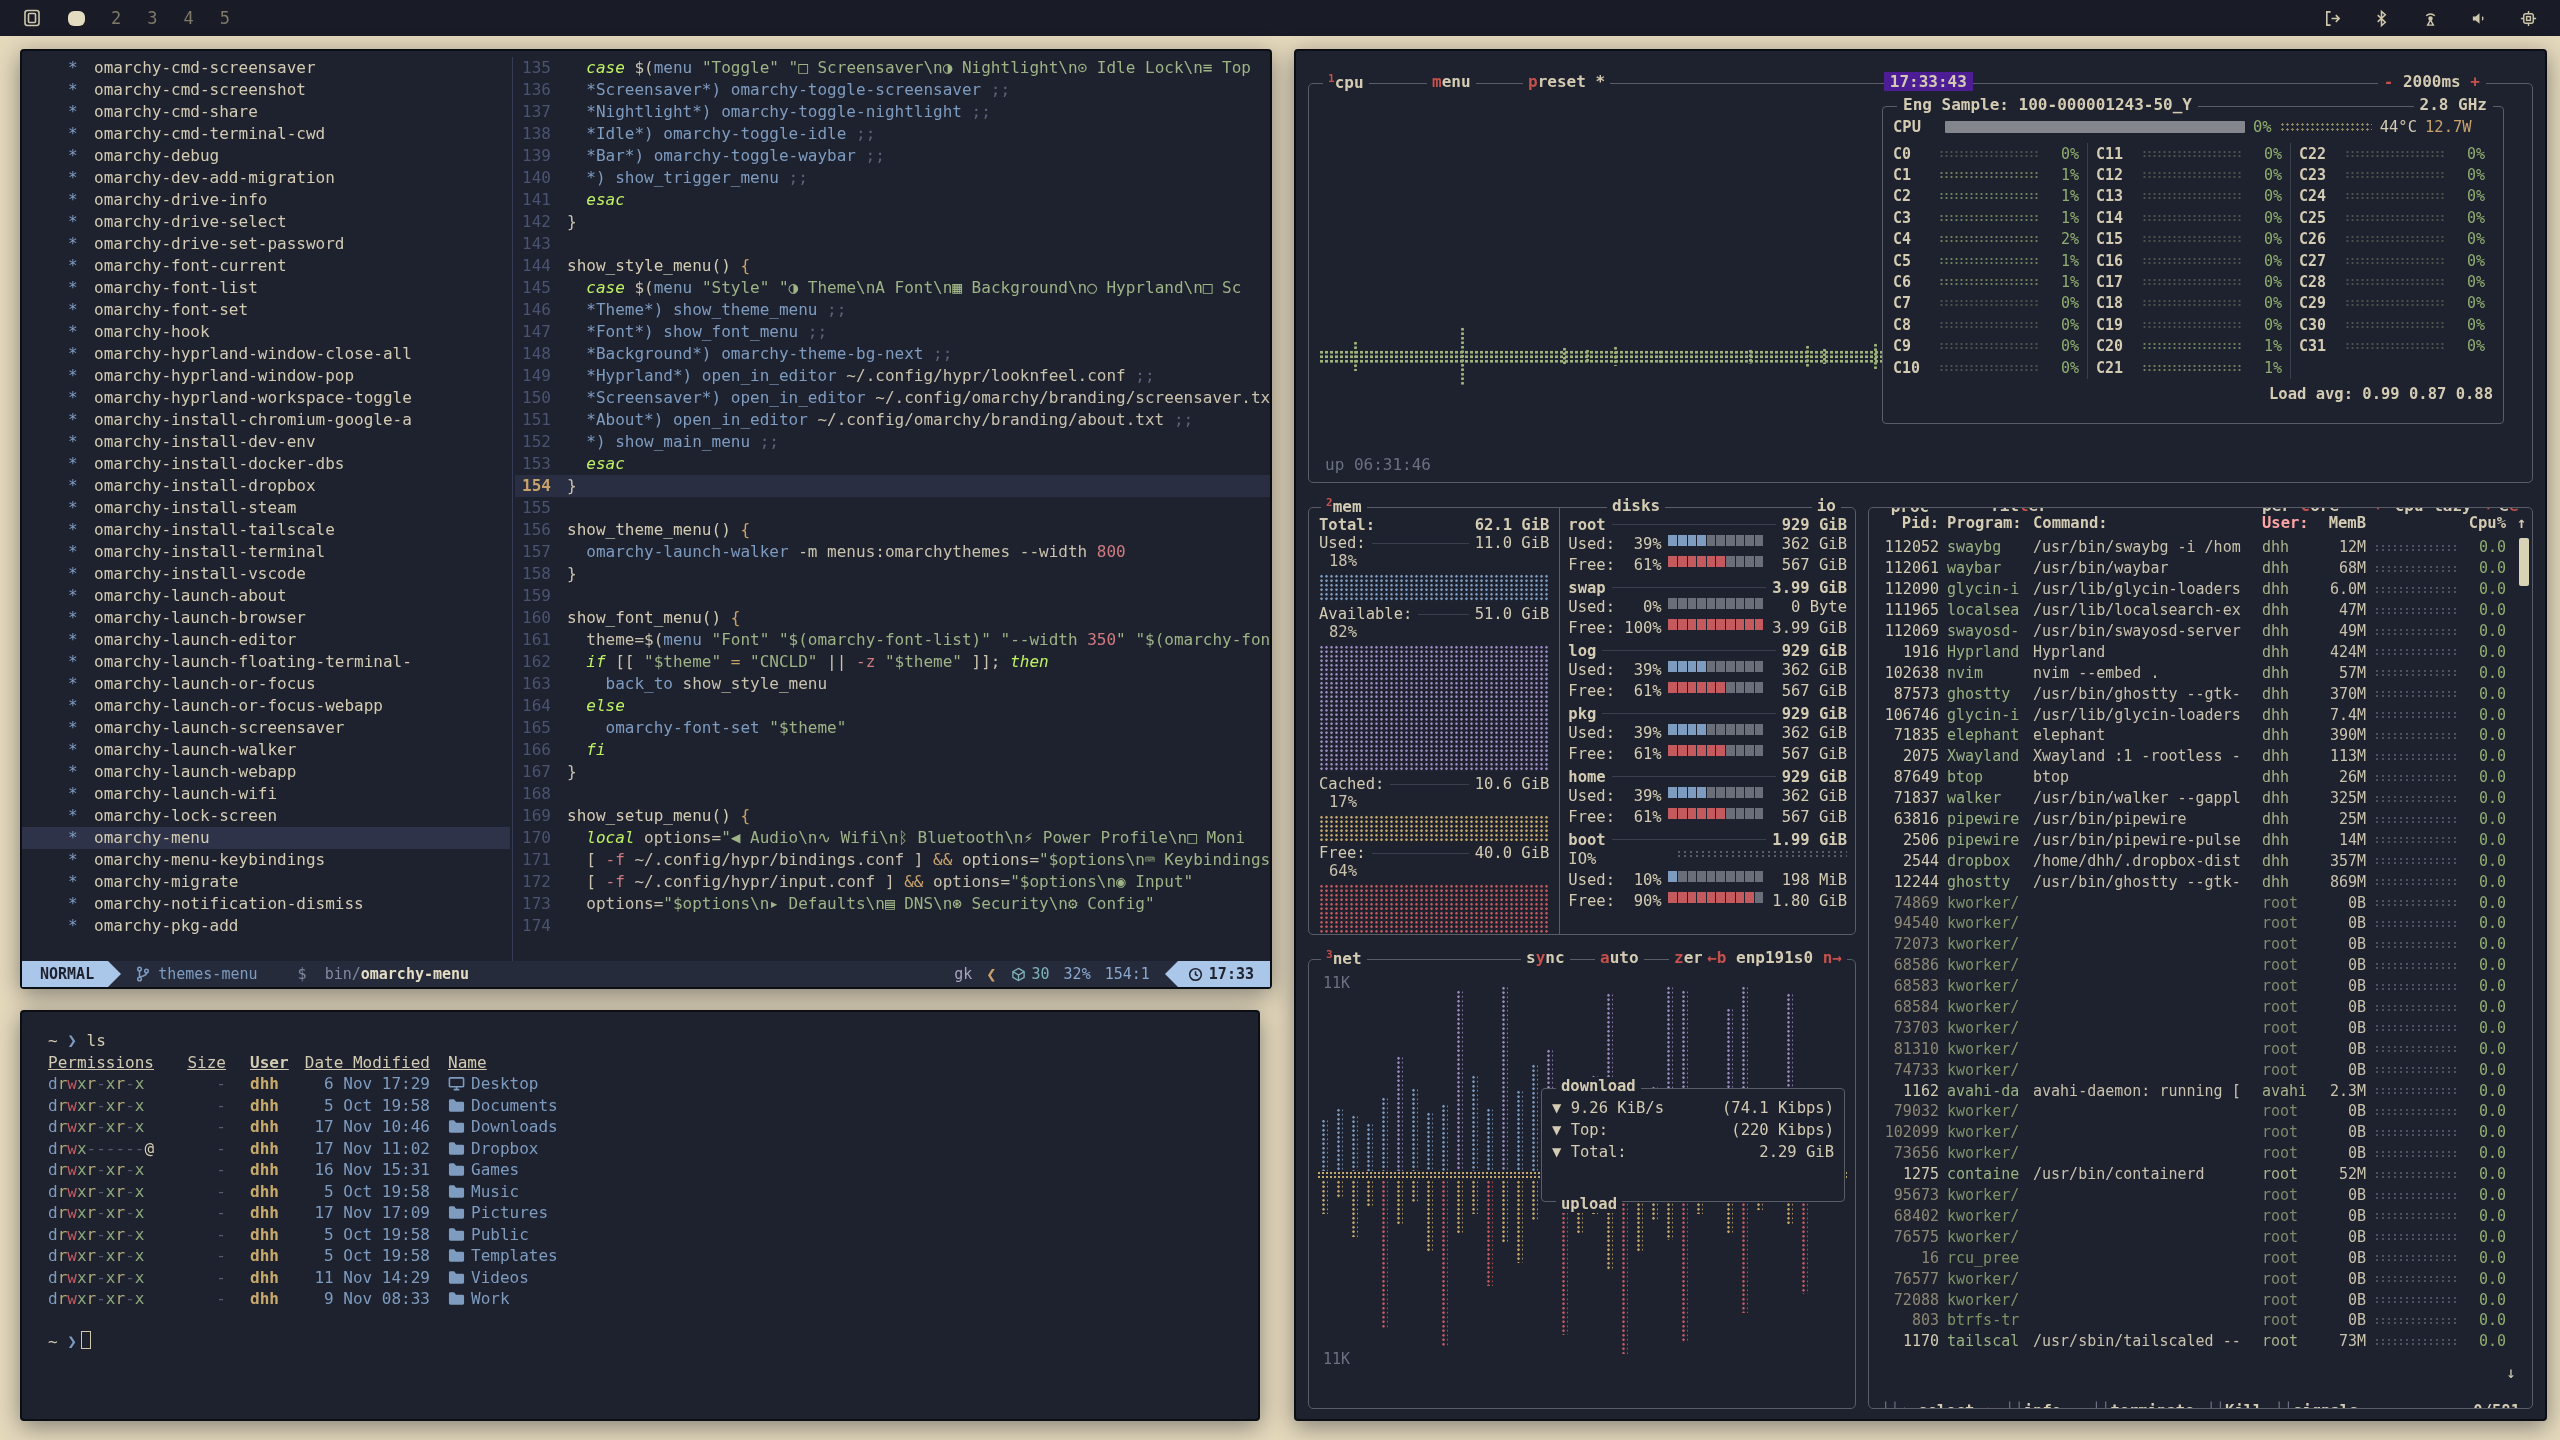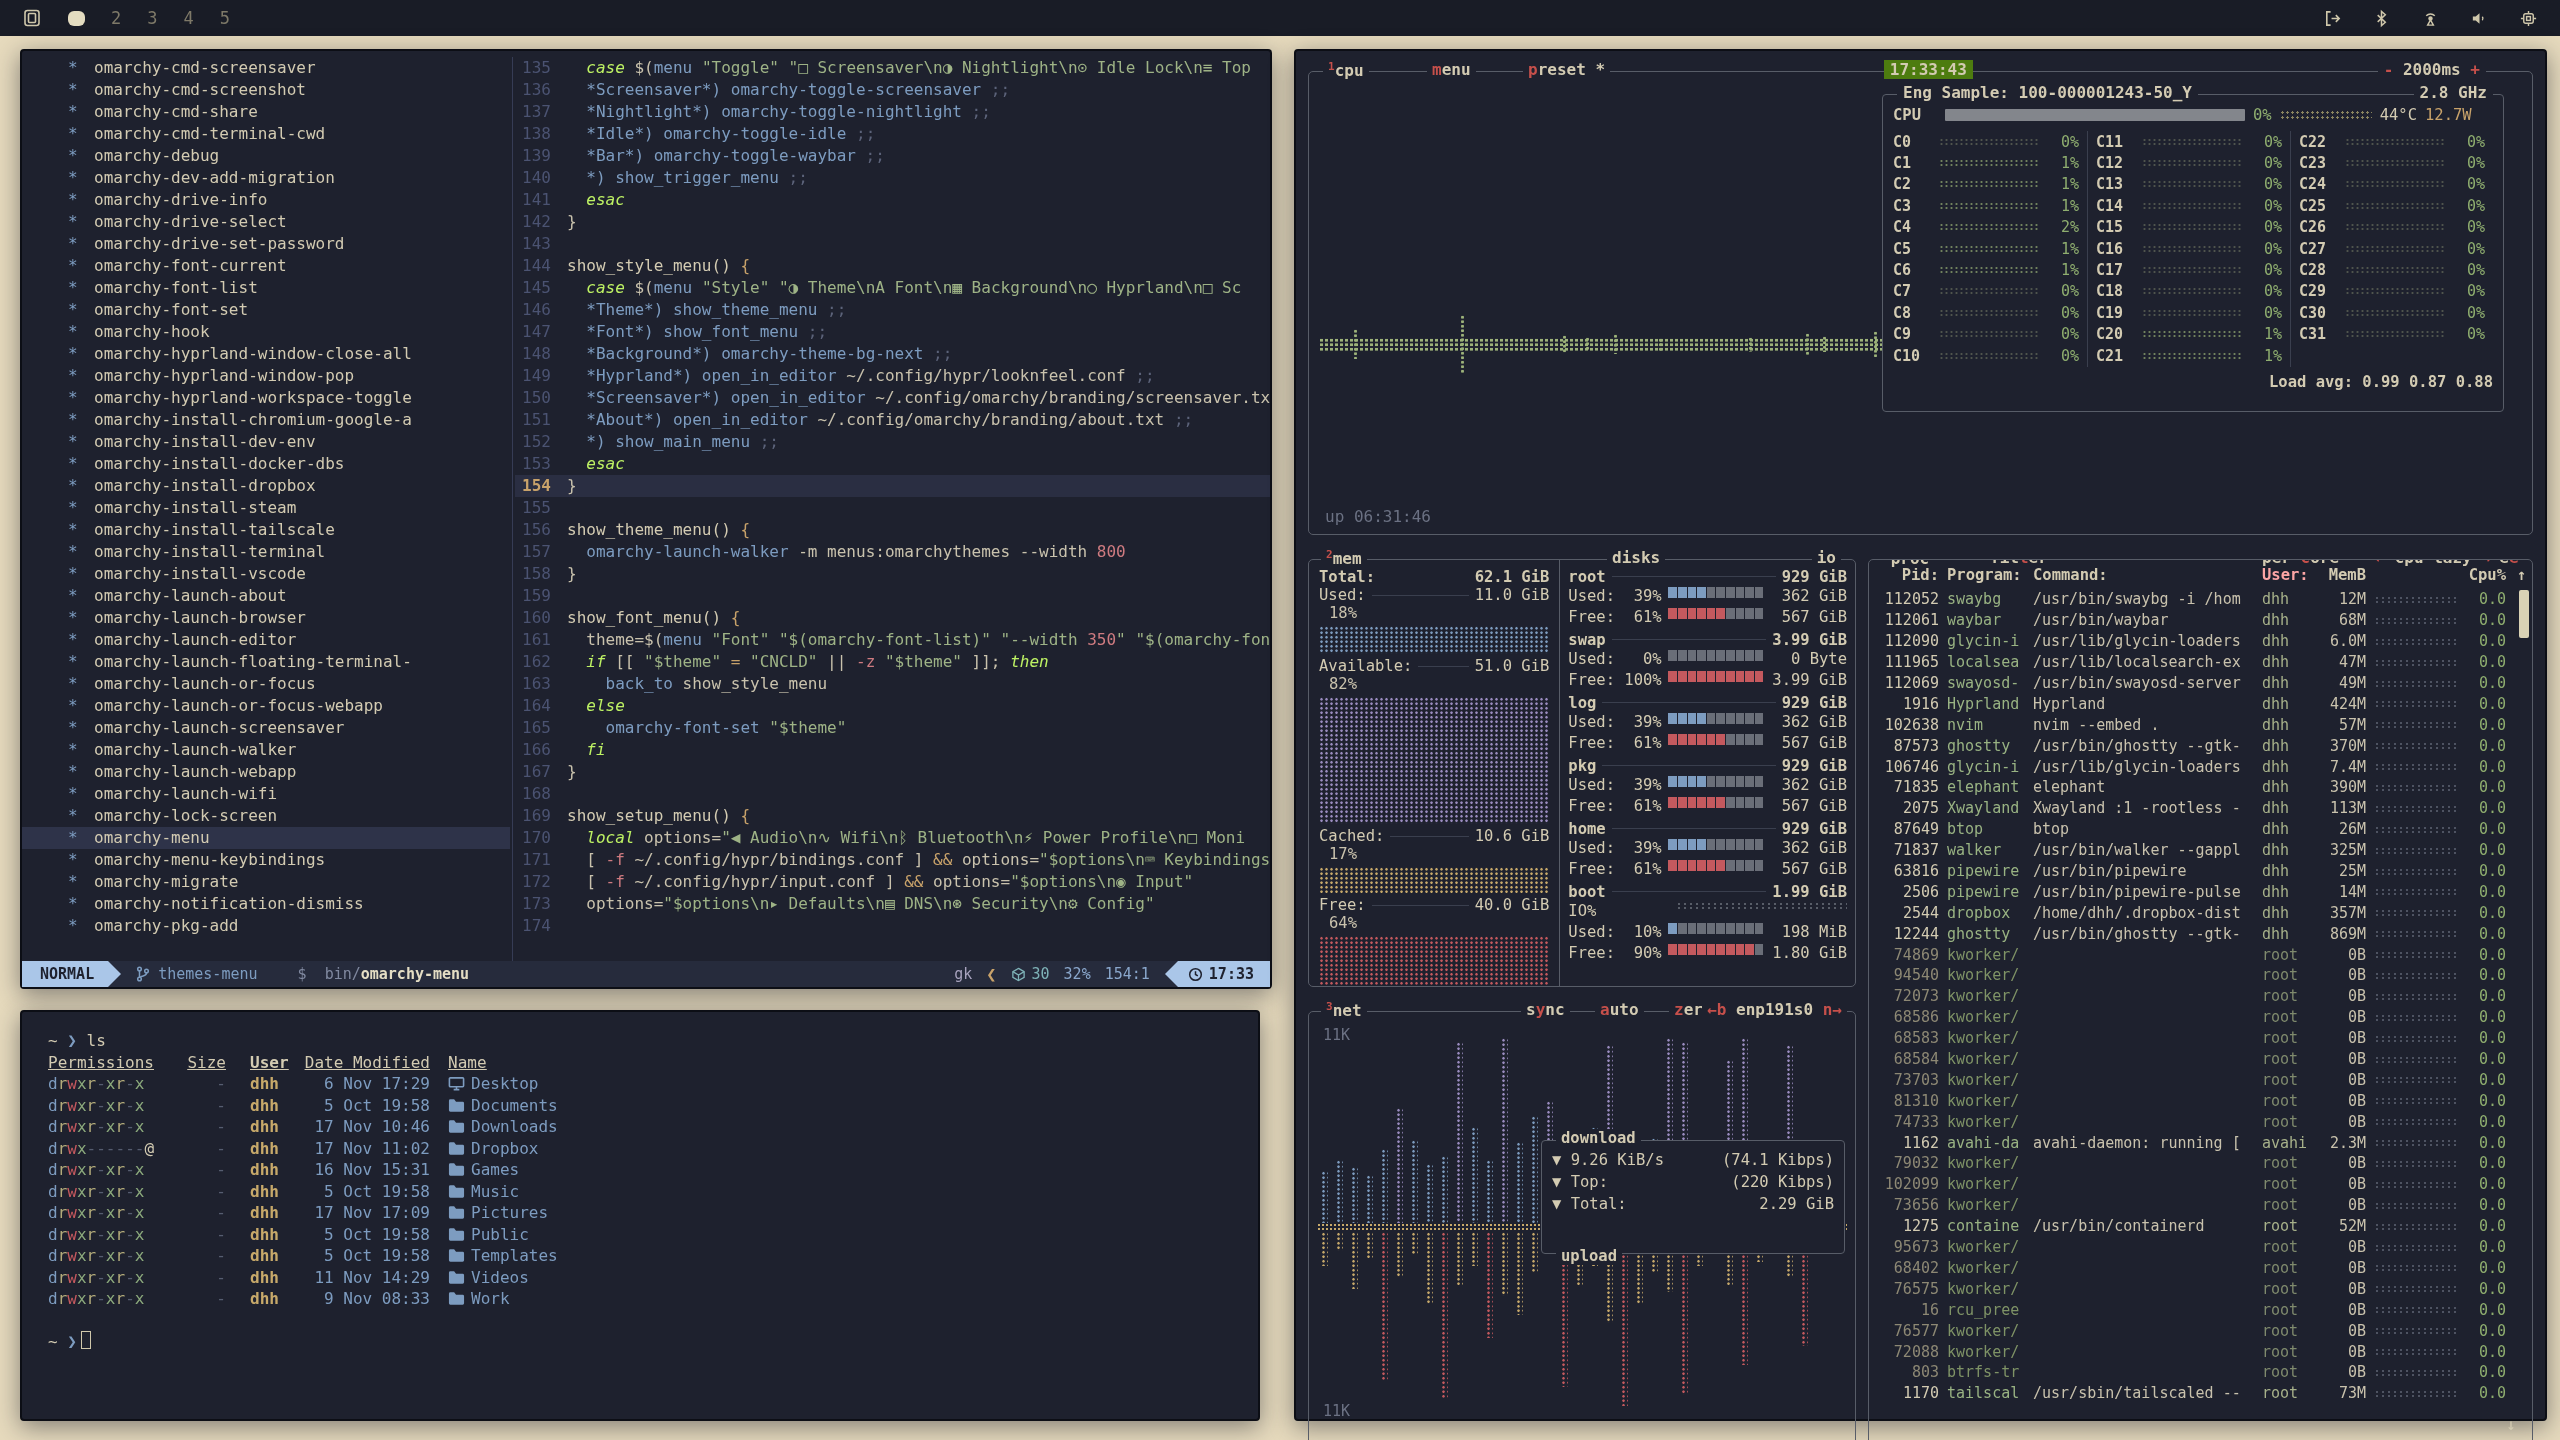--- a/index.html
+++ b/index.html
@@ -75,21 +75,21 @@
 .t-head span{text-decoration:underline;color:#d3cbb2}
 .cursor-block{display:inline-block;width:10px;height:18px;border:1.5px solid #cfc7ab;vertical-align:-3px;margin-left:4px}
 .ficon{width:17px;height:15px;flex:none}
 
 #btop{left:1294px;top:49px;width:1253px;height:1372px;padding:8px 12px;font-size:16px;color:#d3cbb2}
 .bx{border:1.5px solid #585d68;border-radius:5px;position:relative}
 .btab{position:absolute;top:-12px;background:#1e212e;padding:0 5px;font-weight:bold;white-space:pre}
 .btab .r{color:#c6504b}
 .btab .sup{font-size:11px;vertical-align:6px;color:#c6504b;font-weight:bold}
 .bdim{color:#6b7183}
-#cpu-box{margin-top:12px;height:464px}
+#cpu-box{margin-top:24px;height:400px}
 .cpu-graph{position:absolute;left:10px;top:238px;right:648px;height:70px}
 .cpu-band{position:absolute;left:0;right:0;top:28px;height:13px;
   background-image:radial-gradient(circle,#9db37a 1.4px,transparent 1.6px);background-size:5px 4.5px}
 .spike{position:absolute;width:5px;background-image:radial-gradient(circle,#9db37a 1.3px,transparent 1.5px);background-size:5px 4.5px}
 .uptime{position:absolute;left:16px;bottom:8px;color:#6b7183;font-size:16px}
 .cpu-inner{position:absolute;right:28px;top:22px;width:622px;height:318px;border:1.5px solid #585d68;border-radius:4px;padding:8px 10px 4px}
 .ci-title{position:absolute;top:-12px;left:14px;background:#1e212e;padding:0 6px;font-weight:bold}
 .ci-freq{position:absolute;top:-12px;right:10px;background:#1e212e;padding:0 6px;font-weight:bold}
 .cpu-row{display:flex;align-items:center;height:24px;gap:8px;font-size:15.5px}
 .cpu-row .lbl{font-weight:bold;width:44px}
@@ -153,21 +153,21 @@
 .p-cpu{width:38px;text-align:right;flex:none}
 .prow.dimrow .p-pid,.prow.dimrow .p-cmd{color:#8d8874}
 .prow.dimrow .p-prog{color:#7f9366}
 .prow.dimrow .p-user{color:#7f8a6d}
 .proc-scroll{position:absolute;right:3px;top:30px;width:10px;height:48px;background:#d9d2b5;border-radius:2px}
 .proc-down{position:absolute;right:16px;bottom:26px;color:#d3cbb2}
 .proc-footer{position:absolute;bottom:-12px;left:8px;right:8px;display:flex;gap:4px;background:transparent;font-size:15.5px;align-items:center}
 .pf-item{background:#1e212e;padding:0 4px;white-space:pre}
 .pf-count{margin-left:auto;background:#1e212e;padding:0 4px;font-weight:bold}
 .red{color:#c6504b}.bold{font-weight:bold}
-.hdr-cpu-clock{position:absolute;top:-12px;left:47%;background:#4d7c0f;padding:0 6px;font-weight:bold}
+.hdr-cpu-clock{position:absolute;top:-12px;left:47%;background:#4c1d95;padding:0 6px;font-weight:bold}
 .hdr-interval{position:absolute;top:-12px;right:46px;background:#1e212e;padding:0 6px;font-weight:bold}
 </style>
 </head>
 <body>
 
 <div class="topbar">
   <div class="tb-left">
     <span class="tb-logo">
       <svg viewBox="0 0 20 20" fill="none" stroke="currentColor" stroke-width="1.6">
           <rect x="3" y="2.5" width="14" height="15" rx="2.5"></rect>

